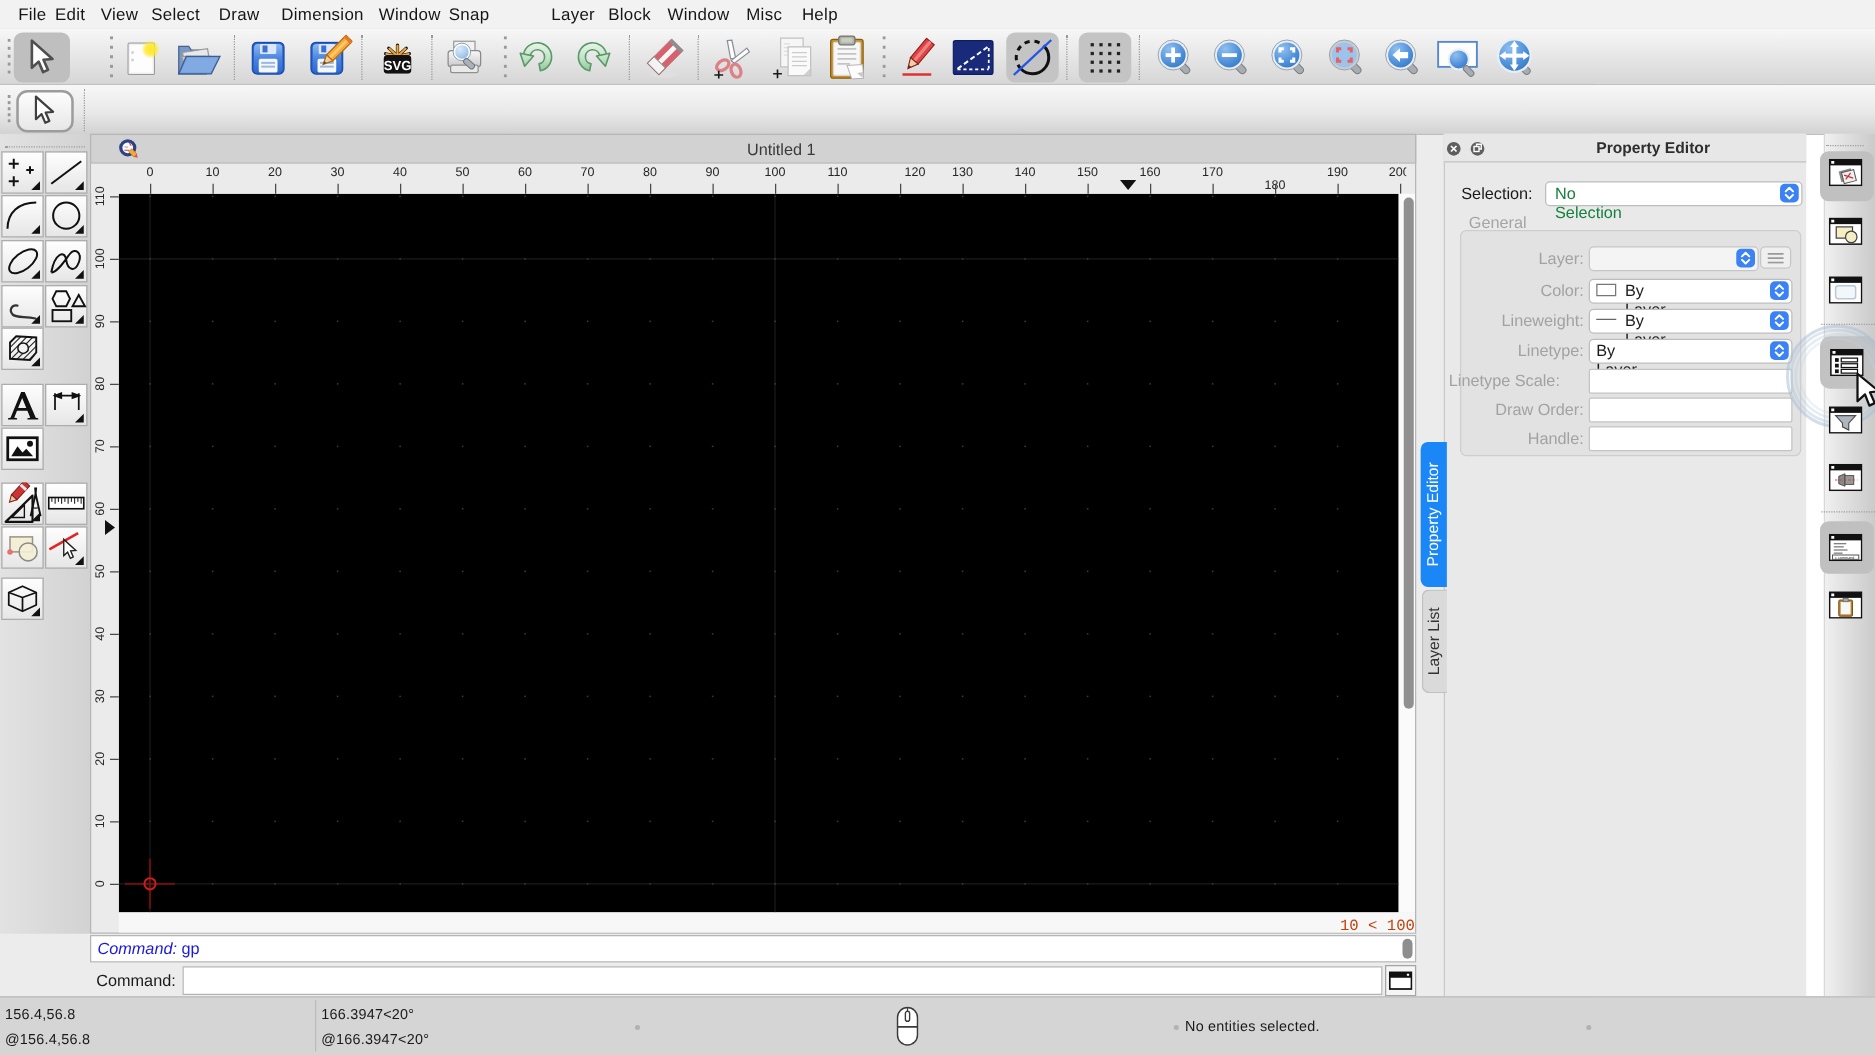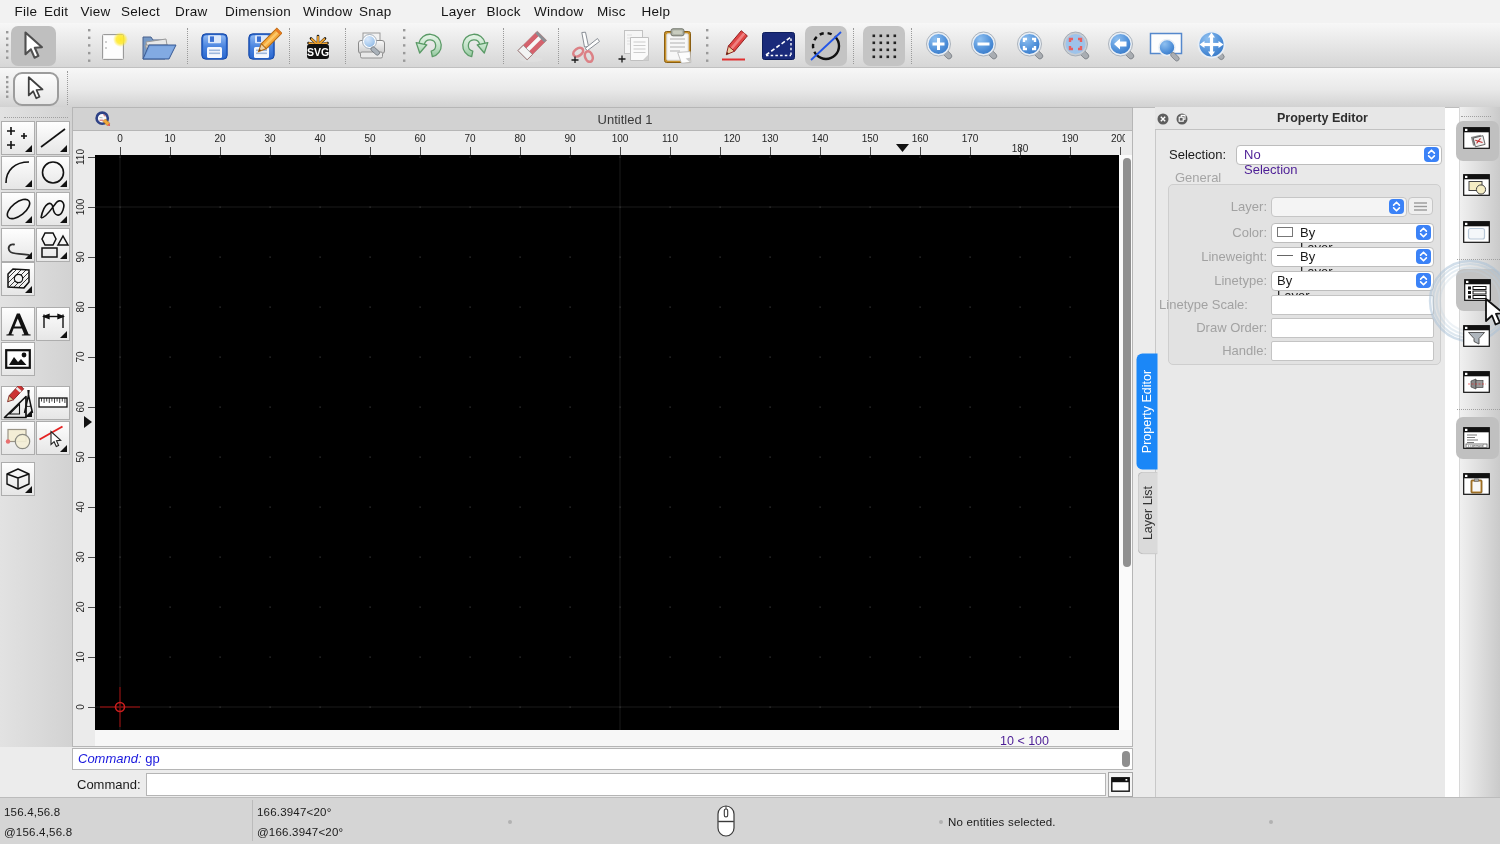--- a/index.html
+++ b/index.html
@@ -866,21 +866,21 @@
       <rect x="874.5" y="1.5" width="1.2" height="1.2" fill="#3e3e3e"></rect>
       <rect x="924.5" y="1.5" width="1.2" height="1.2" fill="#3e3e3e"></rect>
       <rect x="974.5" y="1.5" width="1.2" height="1.2" fill="#3e3e3e"></rect>
       <line x1="5" y1="552" x2="45" y2="552" stroke="#7a0c0c" stroke-width="1.4"></line>
       <line x1="25" y1="532" x2="25" y2="572" stroke="#7a0c0c" stroke-width="1.4"></line>
       <circle cx="25" cy="552" r="4.5" fill="none" stroke="#c81e1e" stroke-width="1.6"></circle>
     </svg>
 <div class="abs" style="left:1119px;top:155px;width:13px;height:575px;background:#fafafa;"></div>
 <div class="abs" style="left:1123px;top:158px;width:8px;height:409px;background:#909090;border-radius:4px;"></div>
 <div class="abs" style="left:95px;top:730px;width:1037px;height:16px;background:#f7f7f7;"></div>
-<div class="abs" style="left:1000px;top:733.5px;width:132px;text-align:left;font-size:12.5px;color:#4c1d95;">10 &lt; 100</div>
+<div class="abs" style="left:1000px;top:733.5px;width:132px;text-align:right;font-size:12.5px;color:#c2410c;font-family:Liberation Mono, monospace;">10 &lt; 100</div>
 <div class="abs" style="left:72px;top:748px;width:1061px;height:22px;background:#fff;border:1px solid #b5b5b5;box-sizing:border-box;"></div>
 <div class="abs" style="left:78px;top:750.5px;font-size:13px;color:#1a18dd;"><i>Command:</i> gp</div>
 <div class="abs" style="left:1122px;top:751px;width:8px;height:16px;background:#8e8e8e;border-radius:4px;"></div>
 <div class="abs ctext" style="left:77px;top:776px;">Command:</div>
 <div class="abs" style="left:146px;top:773px;width:960px;height:23px;background:#fff;border:1px solid #b5b5b5;box-sizing:border-box;"></div>
 <div class="abs" style="left:1108px;top:772px;width:25px;height:25px;background:#f5f5f5;border:1px solid #a5a5a5;box-sizing:border-box;"></div>
 <svg class="abs" style="left:1111px;top:777px;" width="19" height="15" viewBox="0 0 19 15">
 <rect x="0.8" y="0.8" width="17.4" height="13.4" fill="#fff" stroke="#111" stroke-width="1.4"></rect>
 <rect x="0.8" y="0.8" width="17.4" height="4.4" fill="#111"></rect>
 <rect x="14.5" y="2" width="1.8" height="1.6" fill="#fff"></rect>
@@ -890,21 +890,21 @@
 <div class="abs" style="left:1240px;top:111px;width:165px;text-align:center;font-size:12.5px;font-weight:bold;color:#2e2e2e;">Property Editor</div>
 <svg class="abs" style="left:1157px;top:112.5px;" width="31" height="12" viewBox="0 0 31 12">
 <circle cx="6" cy="6" r="5.5" fill="#5e5e5e"></circle>
 <path d="M3.8 3.8 L8.2 8.2 M8.2 3.8 L3.8 8.2" stroke="#fff" stroke-width="1.4"></path>
 <circle cx="25" cy="6" r="5.5" fill="#5e5e5e"></circle>
 <rect x="22.2" y="4.2" width="4" height="4" fill="none" stroke="#fff" stroke-width="1.1"></rect>
 <path d="M24.2 4.2 L24.2 2.4 L28 2.4 L28 6.2 L26.2 6.2" fill="none" stroke="#fff" stroke-width="1.1"></path>
 </svg>
 <div class="abs" style="left:1169px;top:147px;font-size:13px;color:#1a1a1a;">Selection:</div>
 <div class="combo" style="left:1236px;top:145px;width:204px;height:18px;"></div>
-<div class="abs" style="left:1244px;top:147px;font-size:13px;color:#4c1d95;">No Selection</div>
+<div class="abs" style="left:1244px;top:147px;font-size:13px;color:#15803d;">No Selection</div>
 <div class="stepper" style="left:1423.5px;top:146.5px;"><svg width="15" height="15" viewBox="0 0 15 15">
         <path d="M4.6 6.1 L7.5 3.2 L10.4 6.1" stroke="#fff" stroke-width="1.6" fill="none" stroke-linecap="round" stroke-linejoin="round"></path>
         <path d="M4.6 8.9 L7.5 11.8 L10.4 8.9" stroke="#fff" stroke-width="1.6" fill="none" stroke-linecap="round" stroke-linejoin="round"></path>
       </svg></div>
 <div class="abs" style="left:1175px;top:169.5px;font-size:13px;color:#a5a5a5;">General Properties</div>
 <div class="abs" style="left:1168px;top:184px;width:273px;height:181px;background:#e2e2e2;border:1px solid #cecece;border-radius:5px;box-sizing:border-box;"></div>
 <div class="lbl" style="left:1140px;top:199px;width:127px;">Layer:</div>
     <div class="combo" style="left:1271px;top:197px;width:134px;height:18px;background:#f4f4f4;border-color:#c6c6c6;"></div>
     <div class="stepper" style="left:1388.5px;top:198.5px;"><svg width="15" height="15" viewBox="0 0 15 15">
         <path d="M4.6 6.1 L7.5 3.2 L10.4 6.1" stroke="#fff" stroke-width="1.6" fill="none" stroke-linecap="round" stroke-linejoin="round"></path>

